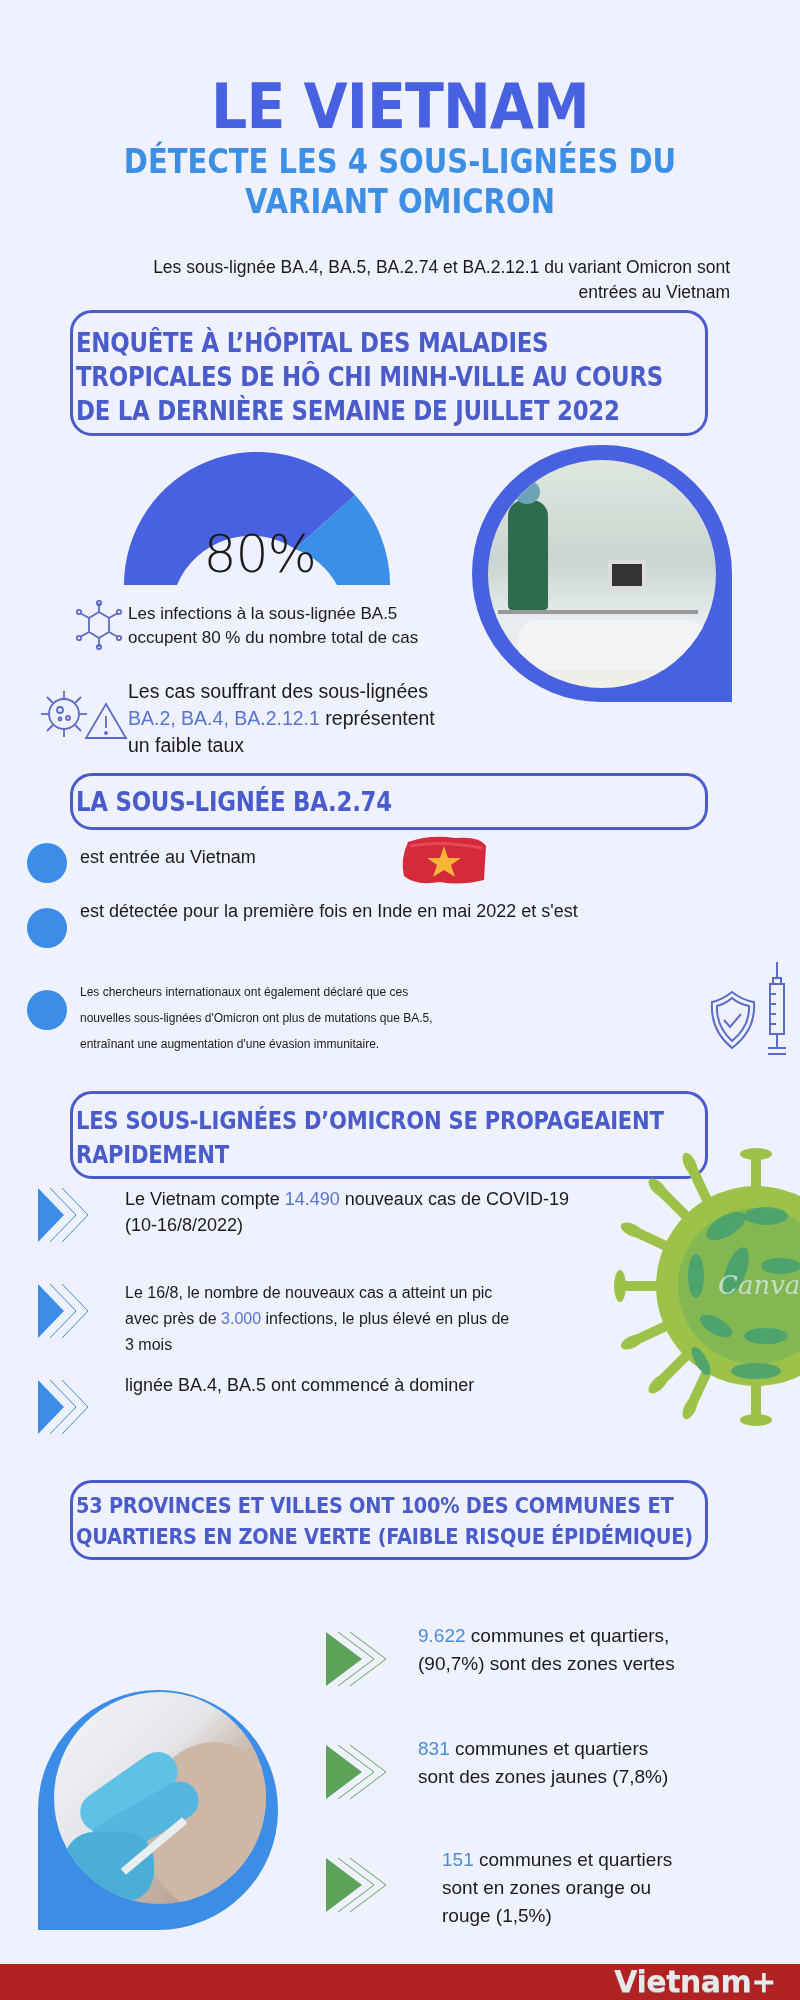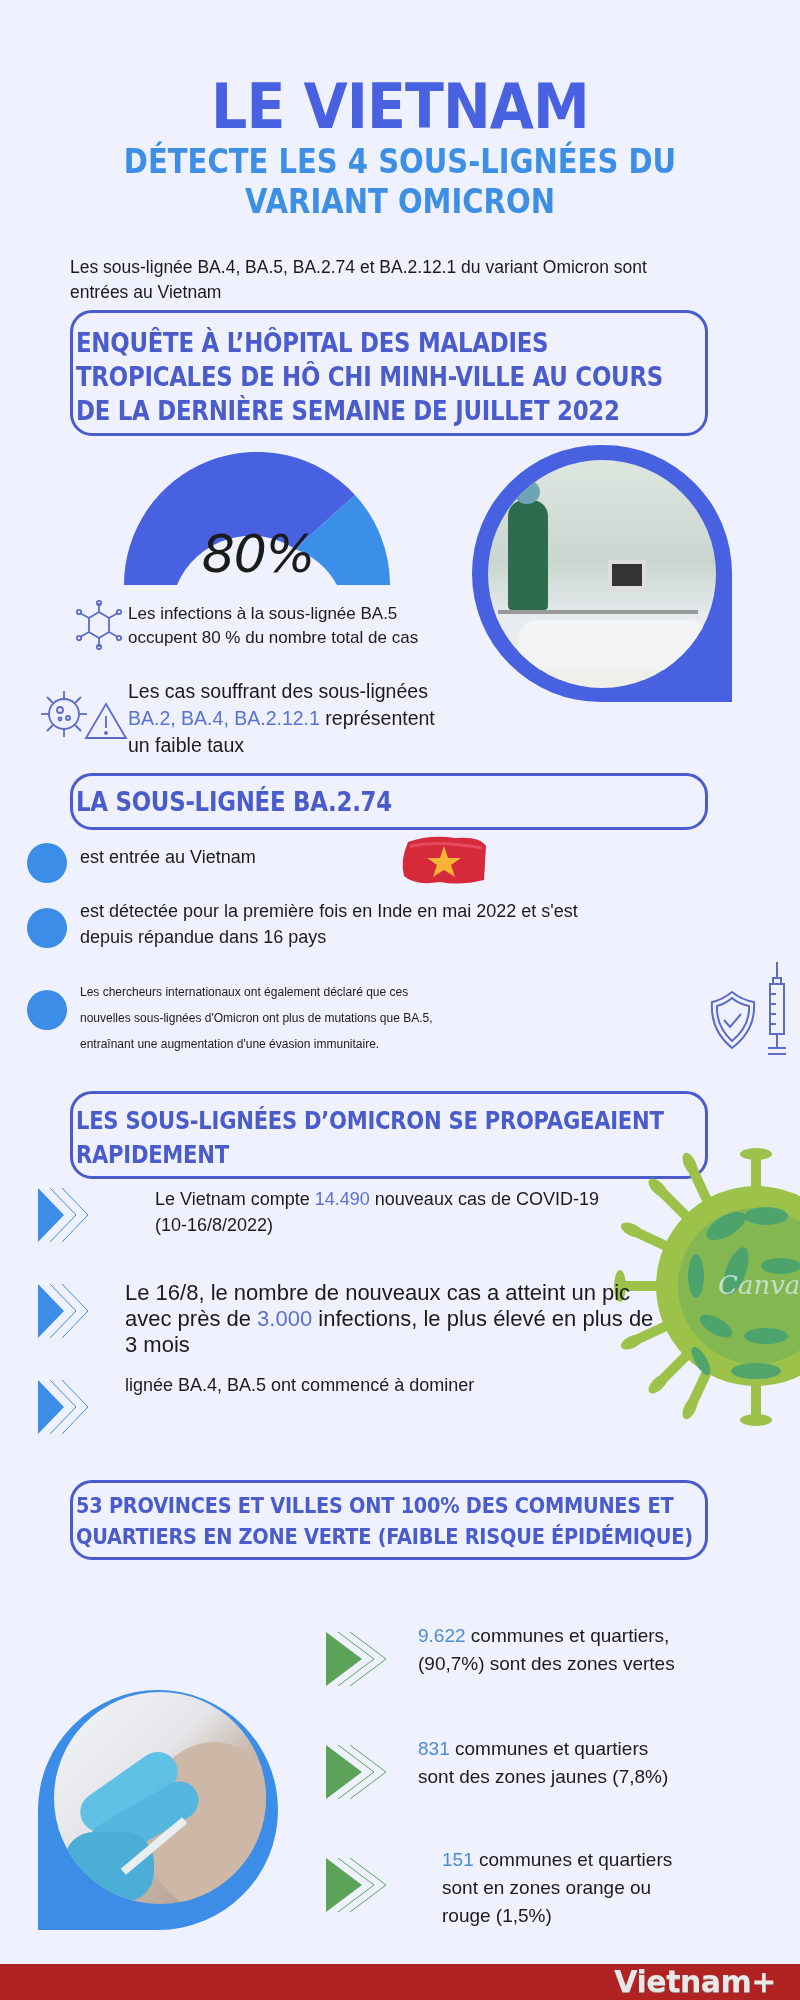--- a/index.html
+++ b/index.html
@@ -18,21 +18,21 @@
     font-size: 62px; color: #4761e0; letter-spacing: -1px;
     transform: scaleX(0.92); transform-origin: center;
   }
   .title-sub {
     left: 60px; width: 680px; top: 142px; text-align: center;
     font-family: "DejaVu Sans", sans-serif; font-weight: 800;
     font-size: 33px; line-height: 40px; color: #3d8fe6;
     transform: scaleX(0.88); transform-origin: center;
   }
   .intro {
-    left: 70px; width: 660px; top: 255px; text-align: left;
+    left: 70px; width: 660px; top: 255px; text-align: right;
     font-size: 17.5px; line-height: 25px; color: #1b1b1b;
   }
   .box {
     border: 3px solid #4a5bcb; border-radius: 22px;
     background: transparent;
   }
   .box-title {
     font-family: "DejaVu Sans", sans-serif; font-weight: 800;
     color: #4a5bcb; letter-spacing: -0.3px;
     transform: scaleX(0.88); transform-origin: left center;
@@ -75,21 +75,21 @@
 <div class="abs box-title" style="left:76px; top:326px; font-size:26px; line-height:34px;">
   <div>ENQUÊTE À L’HÔPITAL DES MALADIES</div>
   <div>TROPICALES DE HÔ CHI MINH-VILLE AU COURS</div>
   <div>DE LA DERNIÈRE SEMAINE DE JUILLET 2022</div>
 </div>
 
 <svg class="abs" style="left:124px; top:452px;" width="266" height="136" viewBox="0 0 266 136">
   <path d="M 0 133 A 133 133 0 0 1 231 43 L 171 97 A 80 80 0 0 0 53 133 Z" fill="#4761e0"></path>
   <path d="M 231 43 A 133 133 0 0 1 266 133 L 213 133 A 80 80 0 0 0 171 97 Z" fill="#3b8fe8"></path>
 </svg>
-<div class="abs gauge-pct" style="left:200px; top:524px; width:116px; text-align:center;font-style:italic;">80%</div>
+<div class="abs gauge-pct" style="left:200px; top:524px; width:116px; text-align:right;">80%</div>
 
 <svg class="abs" style="left:76px; top:600px;" width="46" height="50" viewBox="0 0 46 50">
   <g fill="none" stroke="#5c6bc8" stroke-width="1.8">
     <polygon points="23,12 33,18 33,32 23,38 13,32 13,18"></polygon>
     <line x1="23" y1="12" x2="23" y2="3"></line>
       <circle cx="23" cy="3" r="2.2"></circle>
     <line x1="23" y1="38" x2="23" y2="47"></line>
       <circle cx="23" cy="47" r="2.2"></circle>
     <line x1="33" y1="18" x2="42" y2="13"></line>
       <circle cx="43" cy="12" r="2.2"></circle>
@@ -148,21 +148,20 @@
 
 <svg class="abs" style="left:400px; top:832px;" width="90" height="56" viewBox="0 0 90 56">
   <path d="M 8 10 Q 30 2 55 6 Q 80 4 86 14 L 84 48 Q 60 54 40 50 Q 15 54 4 44 Q 0 28 8 10 Z" fill="#d62a3a"></path>
   <path d="M 10 14 Q 40 8 82 16" stroke="#e9596a" stroke-width="3" fill="none" opacity="0.7"></path>
   <polygon points="44,14 48,26 61,26 51,33 55,45 44,38 33,45 37,33 27,26 40,26" fill="#f6b536"></polygon>
 </svg>
 
 <div class="abs bullet-dot" style="left:27px; top:908px;"></div>
 <div class="abs body-text" style="left:80px; top:898px; font-size:18px; line-height:26px;">
   <div>est détectée pour la première fois en Inde en mai 2022 et s'est</div>
-  <div>depuis répandue dans 16 pays</div>
 </div>
 
 <div class="abs bullet-dot" style="left:27px; top:990px;"></div>
 <div class="abs body-text" style="left:80px; top:979px; font-size:12px; line-height:26px;">
   <div>Les chercheurs internationaux ont également déclaré que ces</div>
   <div>nouvelles sous-lignées d'Omicron ont plus de mutations que BA.5,</div>
   <div>entraînant une augmentation d'une évasion immunitaire.</div>
 </div>
 
 <svg class="abs" style="left:708px; top:960px;" width="86" height="100" viewBox="0 0 86 100">
@@ -227,31 +226,31 @@
     <ellipse cx="95" cy="215" rx="6" ry="16" transform="rotate(-30 95 215)"></ellipse>
   </g>
 </svg>
 <div class="abs" style="left:718px; top:1270px; font-family:'DejaVu Serif', serif; font-style:italic; font-size:26px; color:#cfe6e0; opacity:0.85;">Canva</div>
 
 <svg class="abs" style="left:38px; top:1188px;" width="64" height="54" viewBox="0 0 64 54">
   <polygon points="0,0 26,27 0,54" fill="#3b8de8"></polygon>
   <polyline points="12,0 38,27 12,54" fill="none" stroke="#3b8de8" stroke-width="1"></polyline>
   <polyline points="24,0 50,27 24,54" fill="none" stroke="#3b8de8" stroke-width="1"></polyline>
 </svg>
-<div class="abs body-text" style="left:125px; top:1186px; font-size:18px; line-height:26px;margin-left:30px;">
+<div class="abs body-text" style="left:125px; top:1186px; font-size:18px; line-height:26px;">
   <div><span>Le Vietnam compte </span><span class="accent">14.490</span><span> nouveaux cas de COVID-19</span></div>
   <div>(10-16/8/2022)</div>
 </div>
 
 <svg class="abs" style="left:38px; top:1284px;" width="64" height="54" viewBox="0 0 64 54">
   <polygon points="0,0 26,27 0,54" fill="#3b8de8"></polygon>
   <polyline points="12,0 38,27 12,54" fill="none" stroke="#3b8de8" stroke-width="1"></polyline>
   <polyline points="24,0 50,27 24,54" fill="none" stroke="#3b8de8" stroke-width="1"></polyline>
 </svg>
-<div class="abs body-text" style="left:125px; top:1280px; font-size:22px; line-height:26px;">
+<div class="abs body-text" style="left:125px; top:1280px; font-size:16px; line-height:26px;">
   <div>Le 16/8, le nombre de nouveaux cas a atteint un pic</div>
   <div><span>avec près de </span><span class="accent">3.000</span><span> infections, le plus élevé en plus de</span></div>
   <div>3 mois</div>
 </div>
 
 <svg class="abs" style="left:38px; top:1380px;" width="64" height="54" viewBox="0 0 64 54">
   <polygon points="0,0 26,27 0,54" fill="#3b8de8"></polygon>
   <polyline points="12,0 38,27 12,54" fill="none" stroke="#3b8de8" stroke-width="1"></polyline>
   <polyline points="24,0 50,27 24,54" fill="none" stroke="#3b8de8" stroke-width="1"></polyline>
 </svg>

